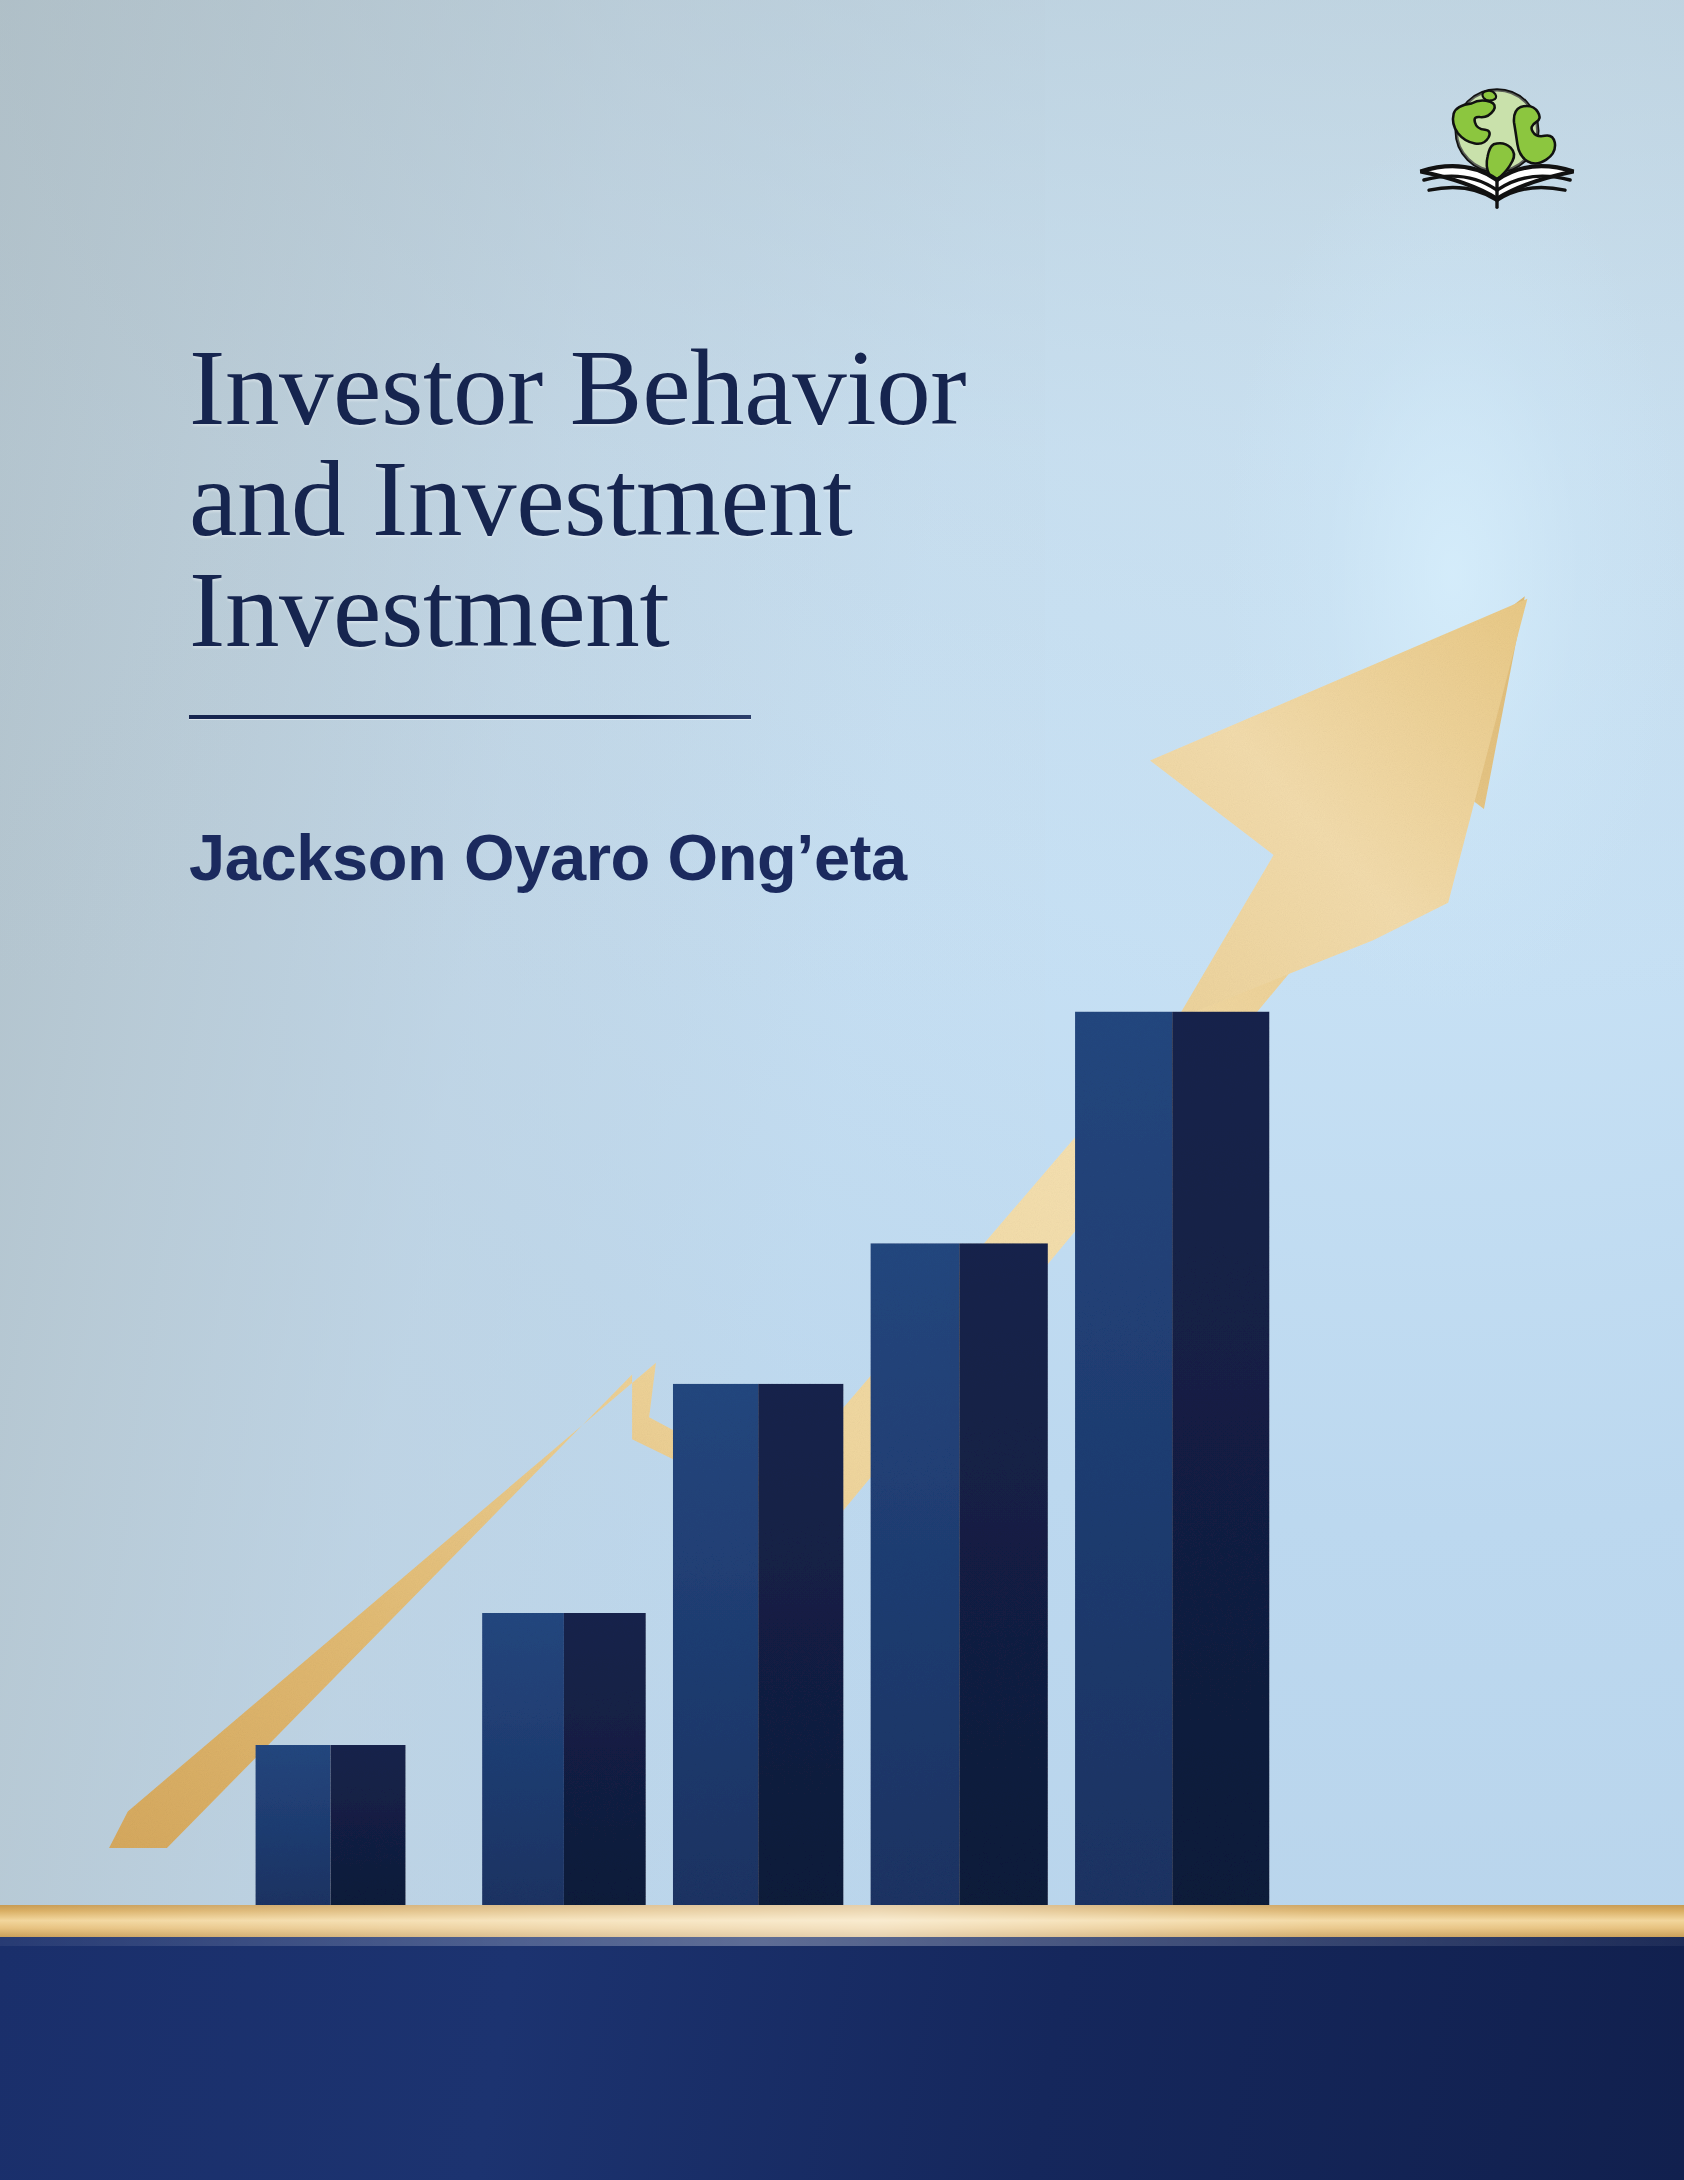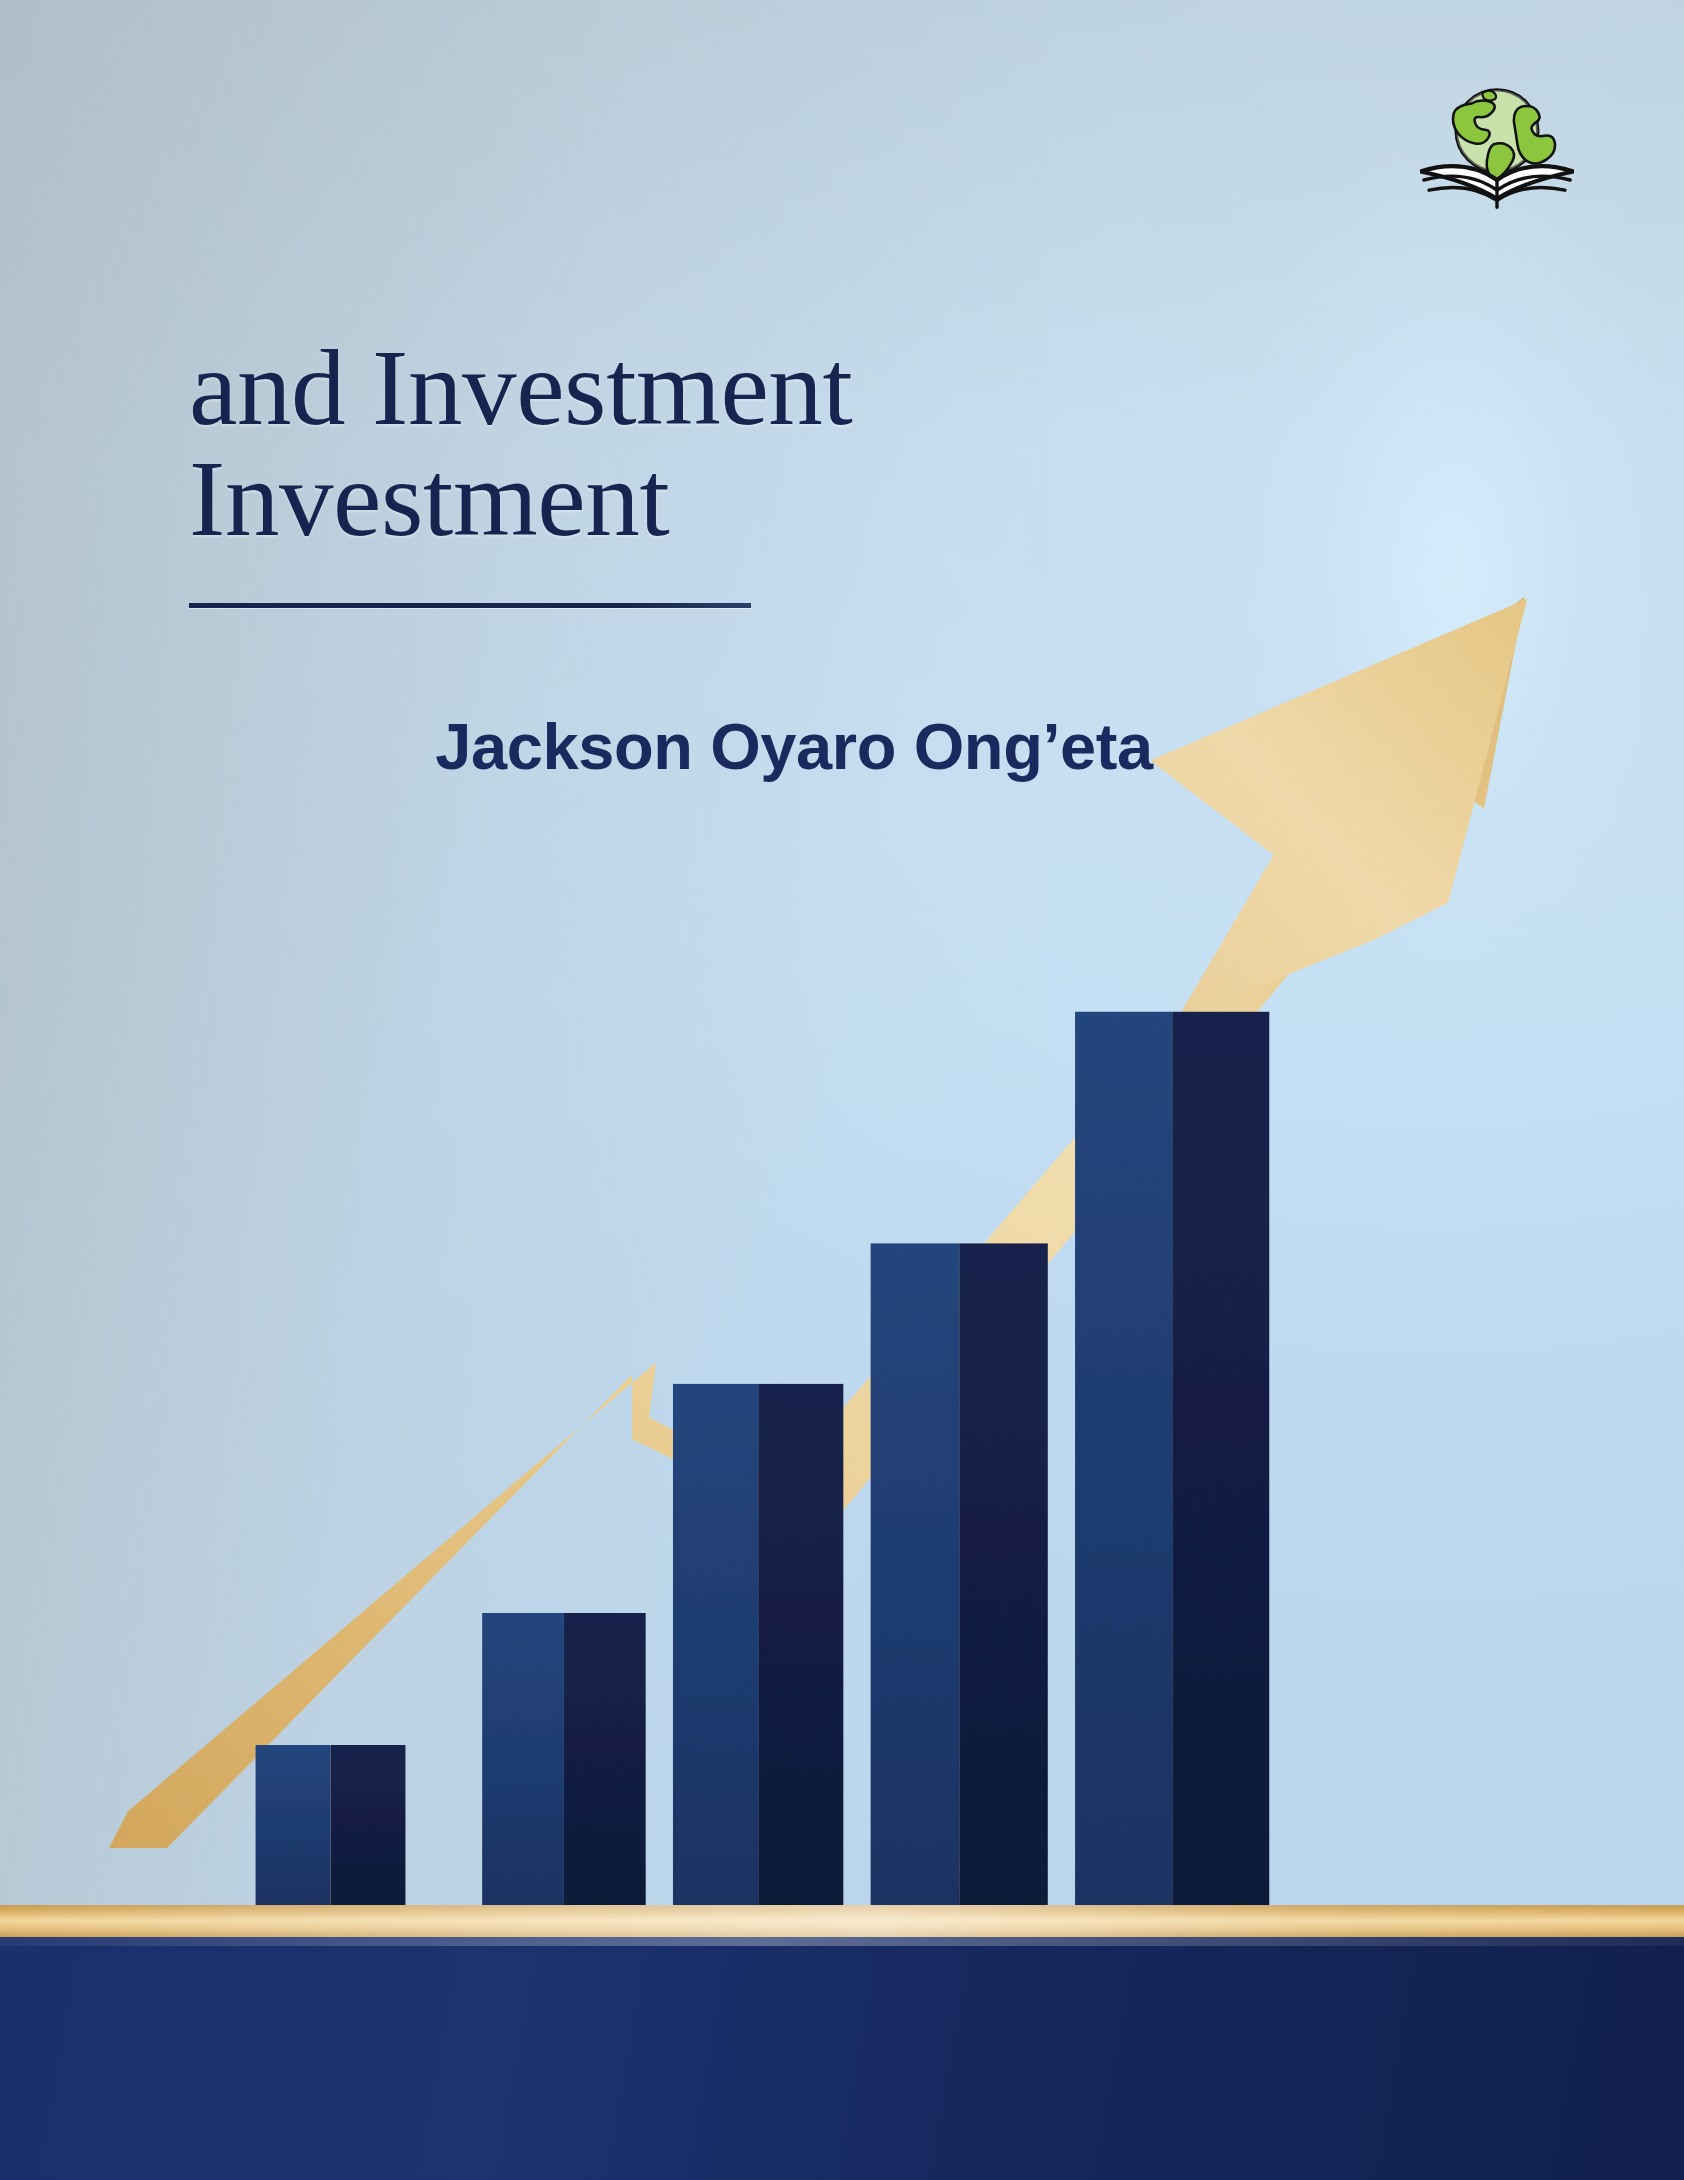--- a/index.html
+++ b/index.html
@@ -61,21 +61,20 @@
   }
 
   .author-name {
     margin-top:101px;
     font-family:"Liberation Sans", sans-serif;
     font-weight:700;
     font-size:65px;
     letter-spacing:-0.4px;
     color:#1b2a5e;
     white-space:nowrap;
-    text-align:center;
   }
 
   
   .artwork {
     position:absolute; left:0; top:0; width:1685px; height:1946px;
   }
   .artwork svg { display:block; width:100%; height:100%; }
 
   
   .gold-band {
@@ -218,20 +217,21 @@
         <path d="M100 132 C 126 114, 156 112, 186 120" stroke-width="4"></path>
         <path d="M100 144 C 76 128, 48 126, 20 132" stroke-width="4"></path>
         <path d="M100 144 C 124 128, 152 126, 180 132" stroke-width="4"></path>
         <path d="M100 120 L 100 152" stroke-width="4"></path>
       </g>
     </svg>
   </div>
 
   <div class="title-block">
     <h1 class="book-title">
+      <span class="tline">Investor Behavior</span>
       <span class="tline">and Investment</span>
       <span class="tline">Investment</span>
     </h1>
     <div class="title-rule"></div>
     <div class="author-name">Jackson Oyaro Ong’eta</div>
   </div>
 
   <div class="gold-band"></div>
 
   <div class="footer-band">

